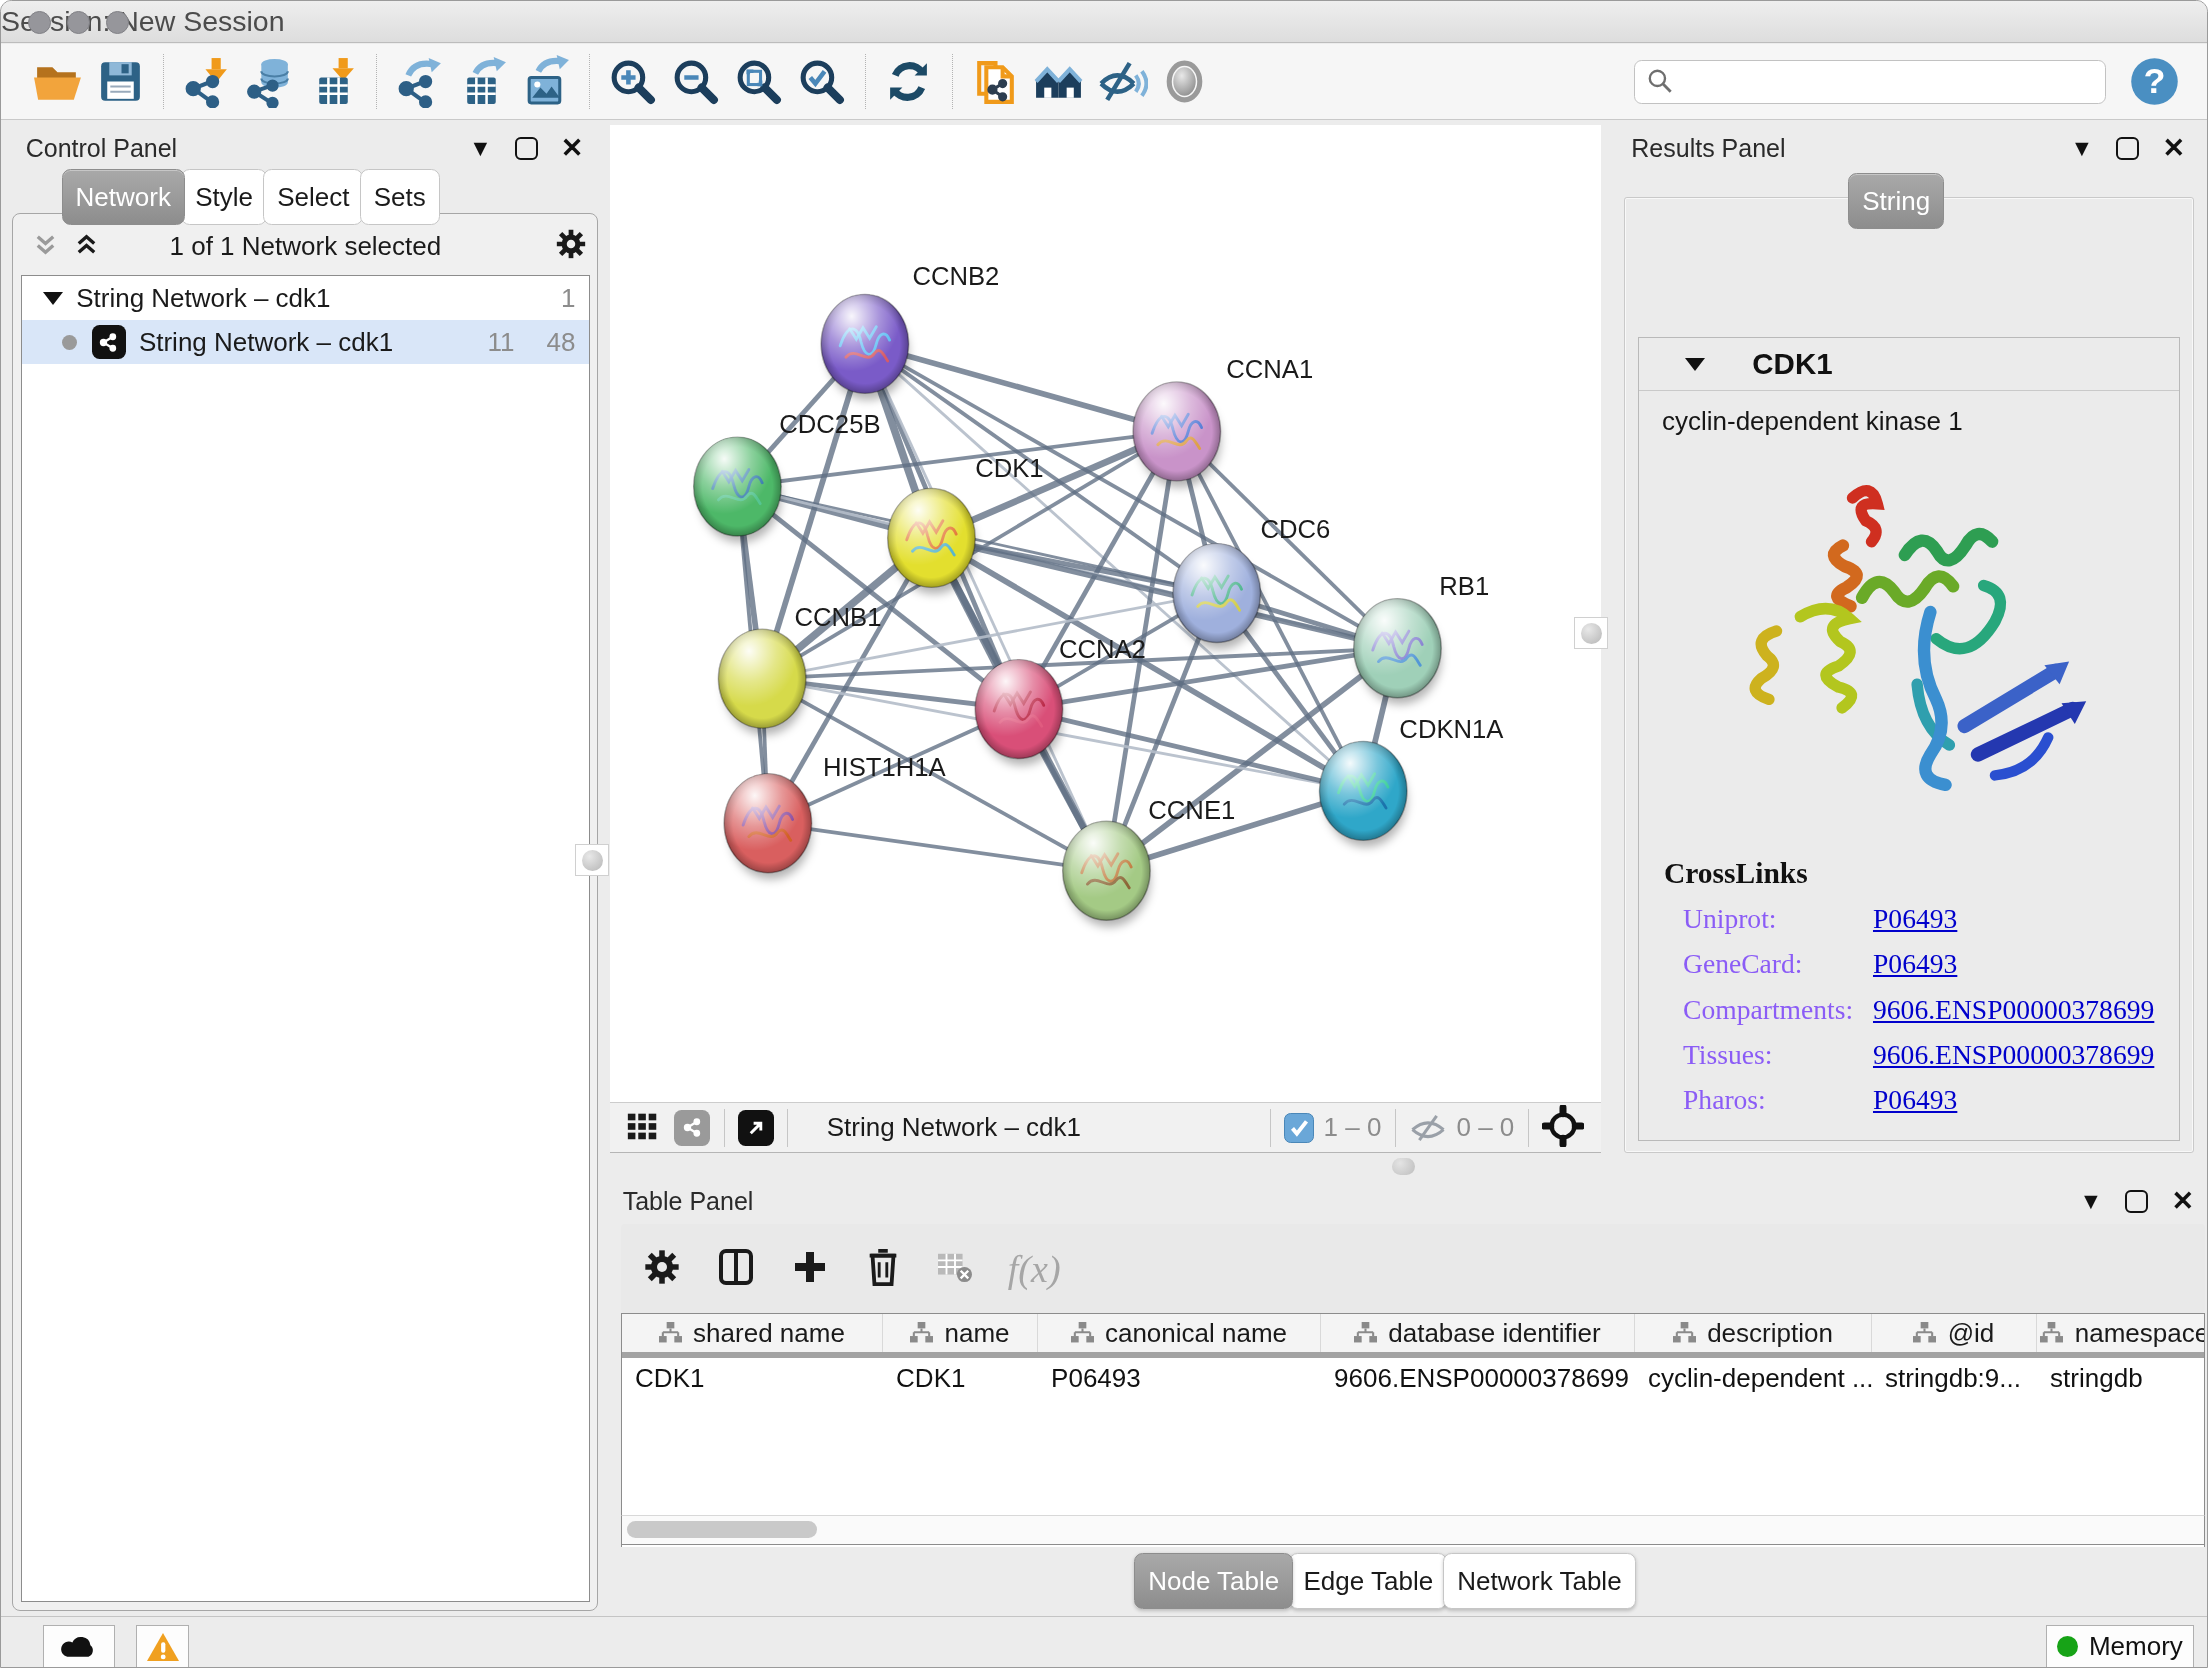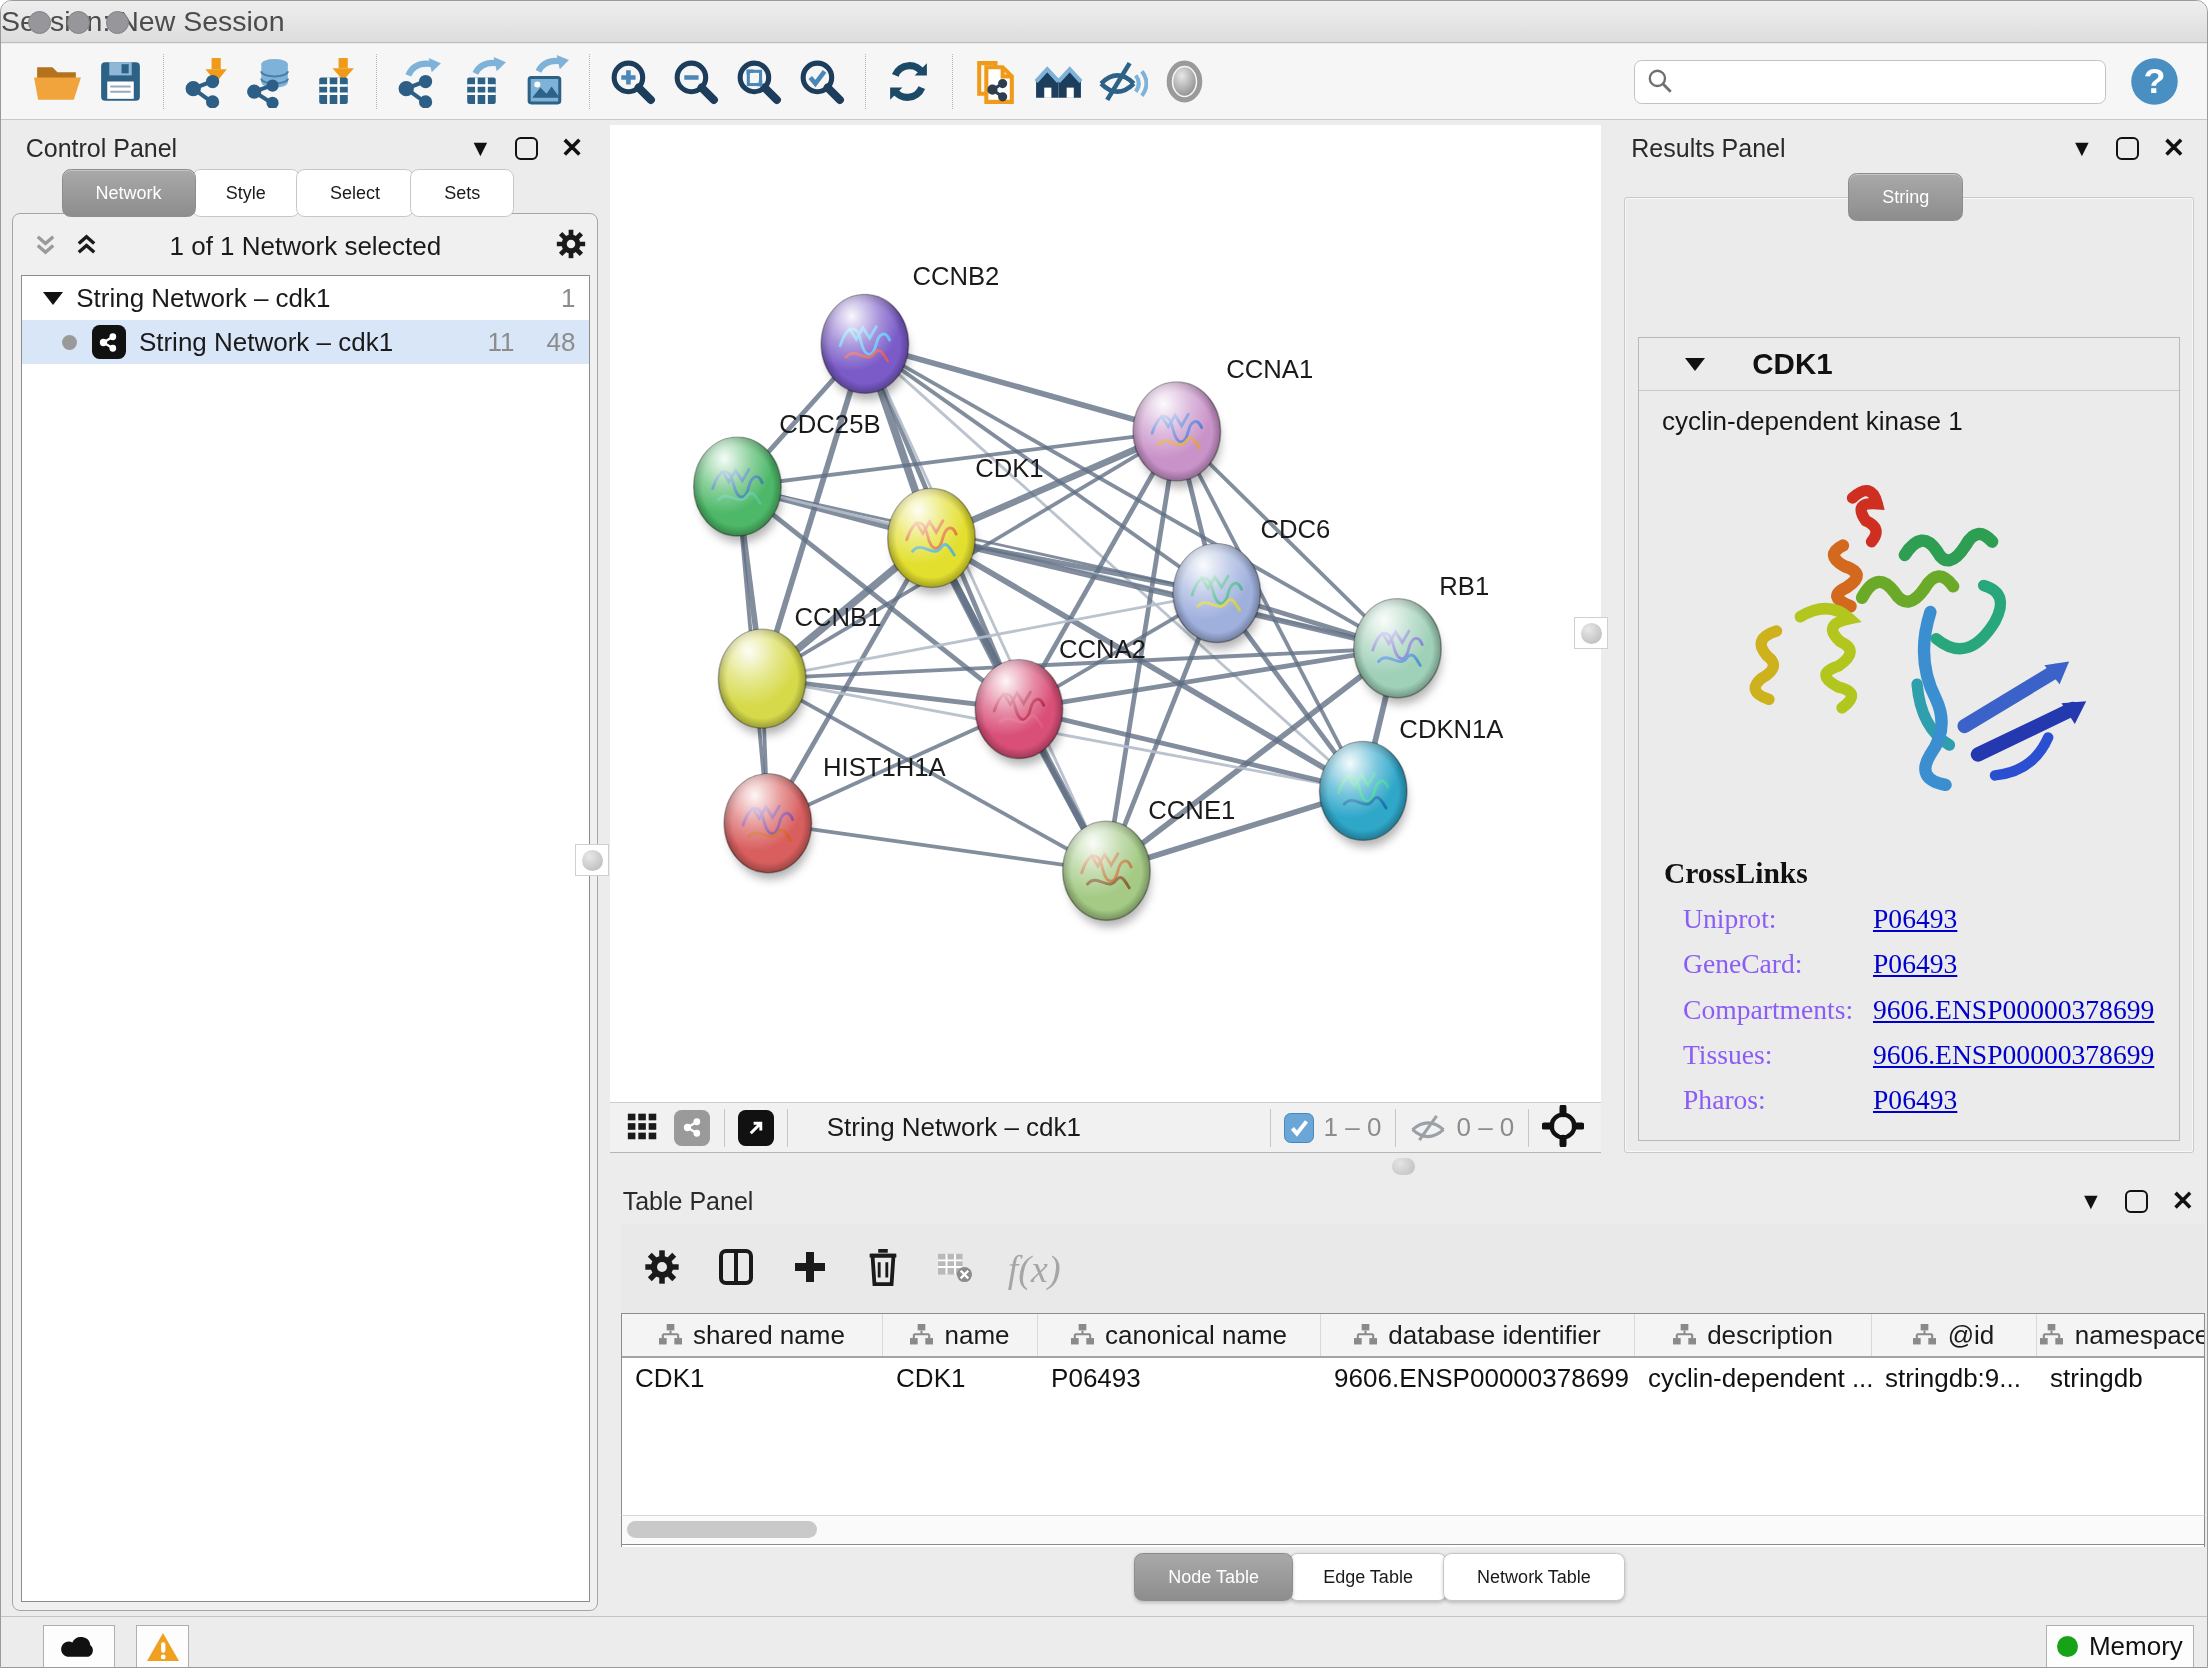--- a/index.html
+++ b/index.html
@@ -27,21 +27,21 @@
   .help-btn { width:55px; height:55px; margin-left:21px; border:none; background:transparent; }
 
   
   .panel-head { position:absolute; left:0; top:0; right:0; height:42px; display:flex; align-items:center; }
   .panel-title { font-size:25px; color:#2a2a2a; margin-left:13.3px; }
   .panel-ctrls { margin-left:auto; margin-right:15px; display:flex; gap:23px; align-items:center; }
   .pc { font-size:23px; color:#111; background:none; border:none; line-height:1; }
   .pc.box { width:23px; height:23px; border:2.4px solid #111; border-radius:5.7px; }
   .pc.x { font-weight:bold; font-size:27px; }
 
-  .tab { height:48px; padding:0 33px; font-size:18px; display:flex; align-items:center;
+  .tab { height:56px; padding:0 13px; font-size:26px; display:flex; align-items:center;
          background:#fff; border:1px solid #c6c6c6; border-radius:8.6px; color:#1a1a1a; margin-left:-3.8px; }
   .tab.active { background:linear-gradient(#a9a9a9,#8d8d8d); color:#fff; border-color:#8d8d8d;
                 box-shadow:inset 0 1px 0 rgba(255,255,255,.35); z-index:2; }
 
   
   .control-panel { position:absolute; left:11.4px; top:126px; width:586px; height:1484px; }
   .cp-tabs { position:absolute; left:53px; top:42px; display:flex; z-index:3; }
   .cp-box { position:absolute; left:0; top:86px; right:0; bottom:0; background:#f0f0f0;
             border:1px solid #a6a6a6; border-radius:8px; }
   .cp-subrow { position:absolute; left:9.5px; right:9.5px; top:7.6px; height:49px; display:flex; align-items:center; }
@@ -90,21 +90,21 @@
   .xl-row { display:flex; margin:13.3px 0 0 44px; font-size:27.6px; }
   .xl-label { width:190px; color:#8b5cf6; }
   .xl-link { color:#0000cc; text-decoration:underline; }
 
   
   .table-panel { position:absolute; left:616px; top:1179px; width:1592px; height:426px; }
   .tp-toolbar { position:absolute; left:3.8px; right:3.8px; top:44px; height:89px; background:#e9e9e9;
                 border-radius:3.8px; display:flex; align-items:center; padding-left:21px; gap:34px; }
   .tp-table { position:absolute; left:3.8px; right:3.8px; top:133px; height:234px; background:#fff;
               border:1.9px solid #8c8c8c; border-bottom:none; overflow:hidden; }
-  .tp-header { display:flex; height:44px; background:#f4f4f4; border-bottom:2px solid #a3a3a3; }
+  .tp-header { display:flex; height:44px; background:#f4f4f4; border-bottom:6px solid #a3a3a3; }
   .th { display:flex; align-items:center; justify-content:center; gap:11.4px; font-size:26px; color:#1a1a1a;
         border-right:1px solid #d9d9d9; overflow:hidden; white-space:nowrap; flex:none; }
   .tp-row { display:flex; height:40px; }
   .td { font-size:26px; color:#111; padding-left:13.3px; display:flex; align-items:center; overflow:hidden;
         white-space:nowrap; flex:none; }
   .tp-hscroll { position:absolute; left:3.8px; right:3.8px; top:335px; height:30px; background:#fafafa;
                 border:1.9px solid #8c8c8c; border-top:1px solid #d8d8d8; }
   .tp-thumb { position:absolute; left:5.7px; top:4.8px; width:190px; height:17px; border-radius:8.6px; background:#c9c9c9; }
   .tp-tabs { position:absolute; left:521px; top:373px; display:flex; z-index:2; }
   .tp-tabs .tab { box-shadow:0 1.9px 3.8px rgba(0,0,0,.2); }

